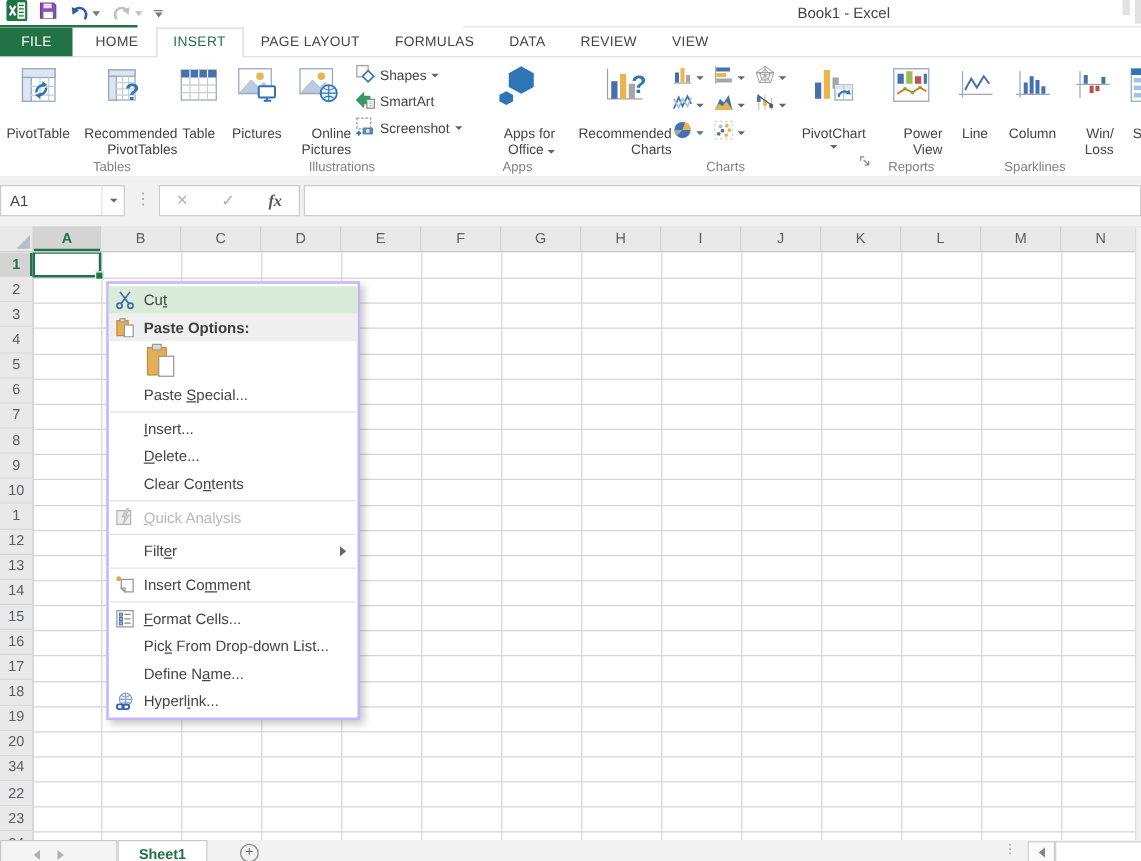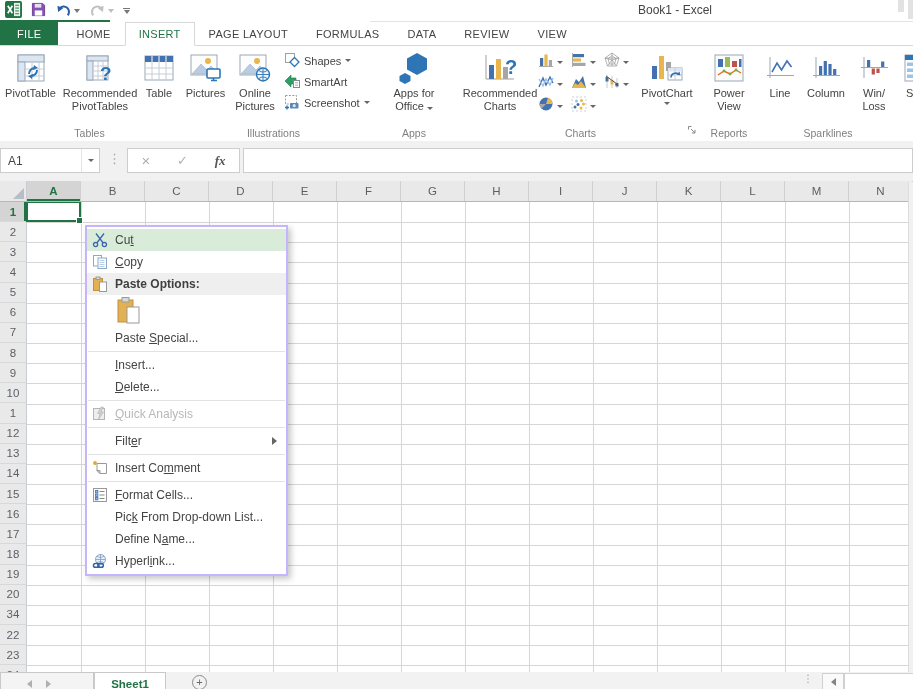--- a/index.html
+++ b/index.html
@@ -23,21 +23,21 @@
   .tab.active{background:#fff;color:var(--green);border:1px solid #d8d8d8;border-bottom:1px solid #fff;
               margin-bottom:-1px;position:relative;z-index:2;padding:0 13px}
   
   .ribbon{height:95px;border-bottom:1px solid #d8d8d8;display:flex;background:#fff;padding:0 1px;overflow:hidden}
   .rgroup{position:relative;display:flex;flex-direction:column}
   .rbody{flex:1;display:flex;align-items:flex-start;padding:2px 2px 0}
   .rlabel{height:15px;font-size:10.5px;color:#7f7f7f;text-align:center;line-height:14px}
   .rdiv{width:1px;background:#e3e3e3;margin:4px 1px 9px}
   .bb{display:flex;flex-direction:column;align-items:center;padding-top:2px}
   .bb .ic{height:36px;display:flex;align-items:center;justify-content:center}
-  .bb .lb{font-size:11px;line-height:13px;text-align:center;color:#444;margin-top:1px}
+  .bb .lb{font-size:11px;line-height:13px;text-align:right;color:#444;margin-top:15px}
   .sb{display:flex;align-items:center;height:21px;font-size:11px;color:#444;gap:4px;padding:0 3px;white-space:nowrap}
   .caret{width:0;height:0;border-left:3px solid transparent;border-right:3px solid transparent;border-top:3.5px solid #666;display:inline-block}
   .lb .caret{margin-left:3px}
   .stack{display:flex;flex-direction:column;justify-content:flex-start;padding-top:2px}
   .cgrid{display:grid;grid-template-columns:repeat(3,33px);grid-auto-rows:22px;margin-top:3px}
   .cg{display:flex;align-items:center;gap:3px;padding:1px 1px}
   .dlgl{position:absolute;right:3px;bottom:2px}
   
   .fx-row{position:absolute;top:141px;left:0;right:0;height:40px;background:#f1f1f1}
   .fbox{position:absolute;top:7px;height:25px;background:#fff;border:1px solid #cdcdcd;box-sizing:border-box;display:flex;align-items:center}
@@ -574,30 +574,20 @@
         <svg width="16" height="16" viewBox="0 0 16 16">
           <g fill="none" stroke="#3a67ae" stroke-width="1.3">
             <circle cx="3.6" cy="12.6" r="2.1"></circle>
             <circle cx="12.4" cy="12.6" r="2.1"></circle>
             <path d="M4.8 11 L12 1.5 M11.2 11 L4 1.5"></path>
           </g>
         </svg>
       </span>
       <span class="m-lb"><span>Cu</span><span class="accel">t</span><span></span></span>
     </div>
-    <div class="m-item">
-      <span class="m-ico">
-        <svg width="16" height="16" viewBox="0 0 16 16">
-          <rect x="1.5" y="1.5" width="8" height="10.5" fill="#fff" stroke="#8aa8cc"></rect>
-          <rect x="6" y="4" width="8.5" height="10.5" fill="#fff" stroke="#8aa8cc"></rect>
-          <path d="M7.5 6.5h5M7.5 8.5h5M7.5 10.5h5M7.5 12.5h5" stroke="#b8cce4"></path>
-        </svg>
-      </span>
-      <span class="m-lb"><span></span><span class="accel">C</span><span>opy</span></span>
-    </div>
     <div class="m-item header">
       <span class="m-ico">
         <svg width="16" height="16" viewBox="0 0 16 16">
           <rect x="1.5" y="2.5" width="9" height="12" fill="#e3b053" stroke="#c2913a"></rect>
           <rect x="4" y="1" width="4" height="2.5" fill="#d8d8d8" stroke="#9b9b9b"></rect>
           <rect x="7.5" y="6" width="7" height="9.5" fill="#fff" stroke="#999"></rect>
         </svg>
       </span>
       <span class="m-lb">Paste Options:</span>
     </div>
@@ -615,20 +605,24 @@
       <span class="m-lb"><span>Paste </span><span class="accel">S</span><span>pecial...</span></span>
     </div>
     <div class="m-sep"></div>
     <div class="m-item">
       <span class="m-ico"></span>
       <span class="m-lb"><span></span><span class="accel">I</span><span>nsert...</span></span>
     </div>
     <div class="m-item">
       <span class="m-ico"></span>
       <span class="m-lb"><span></span><span class="accel">D</span><span>elete...</span></span>
+    </div>
+    <div class="m-item">
+      <span class="m-ico"></span>
+      <span class="m-lb"><span>Clear Co</span><span class="accel">n</span><span>tents</span></span>
     </div>
     <div class="m-sep"></div>
     <div class="m-item disabled">
       <span class="m-ico">
         <svg width="16" height="16" viewBox="0 0 16 16">
           <rect x="1.5" y="2.5" width="11" height="11" fill="#eee" stroke="#b5b5b5"></rect>
           <path d="M9 1 L5.5 7.5 h2.5 L6.5 13.5 l5-7.5 H9 L11.5 1 Z" fill="#cfcfcf" stroke="#ababab" stroke-width=".5"></path>
         </svg>
       </span>
       <span class="m-lb"><span></span><span class="accel">Q</span><span>uick Analysis</span></span>

